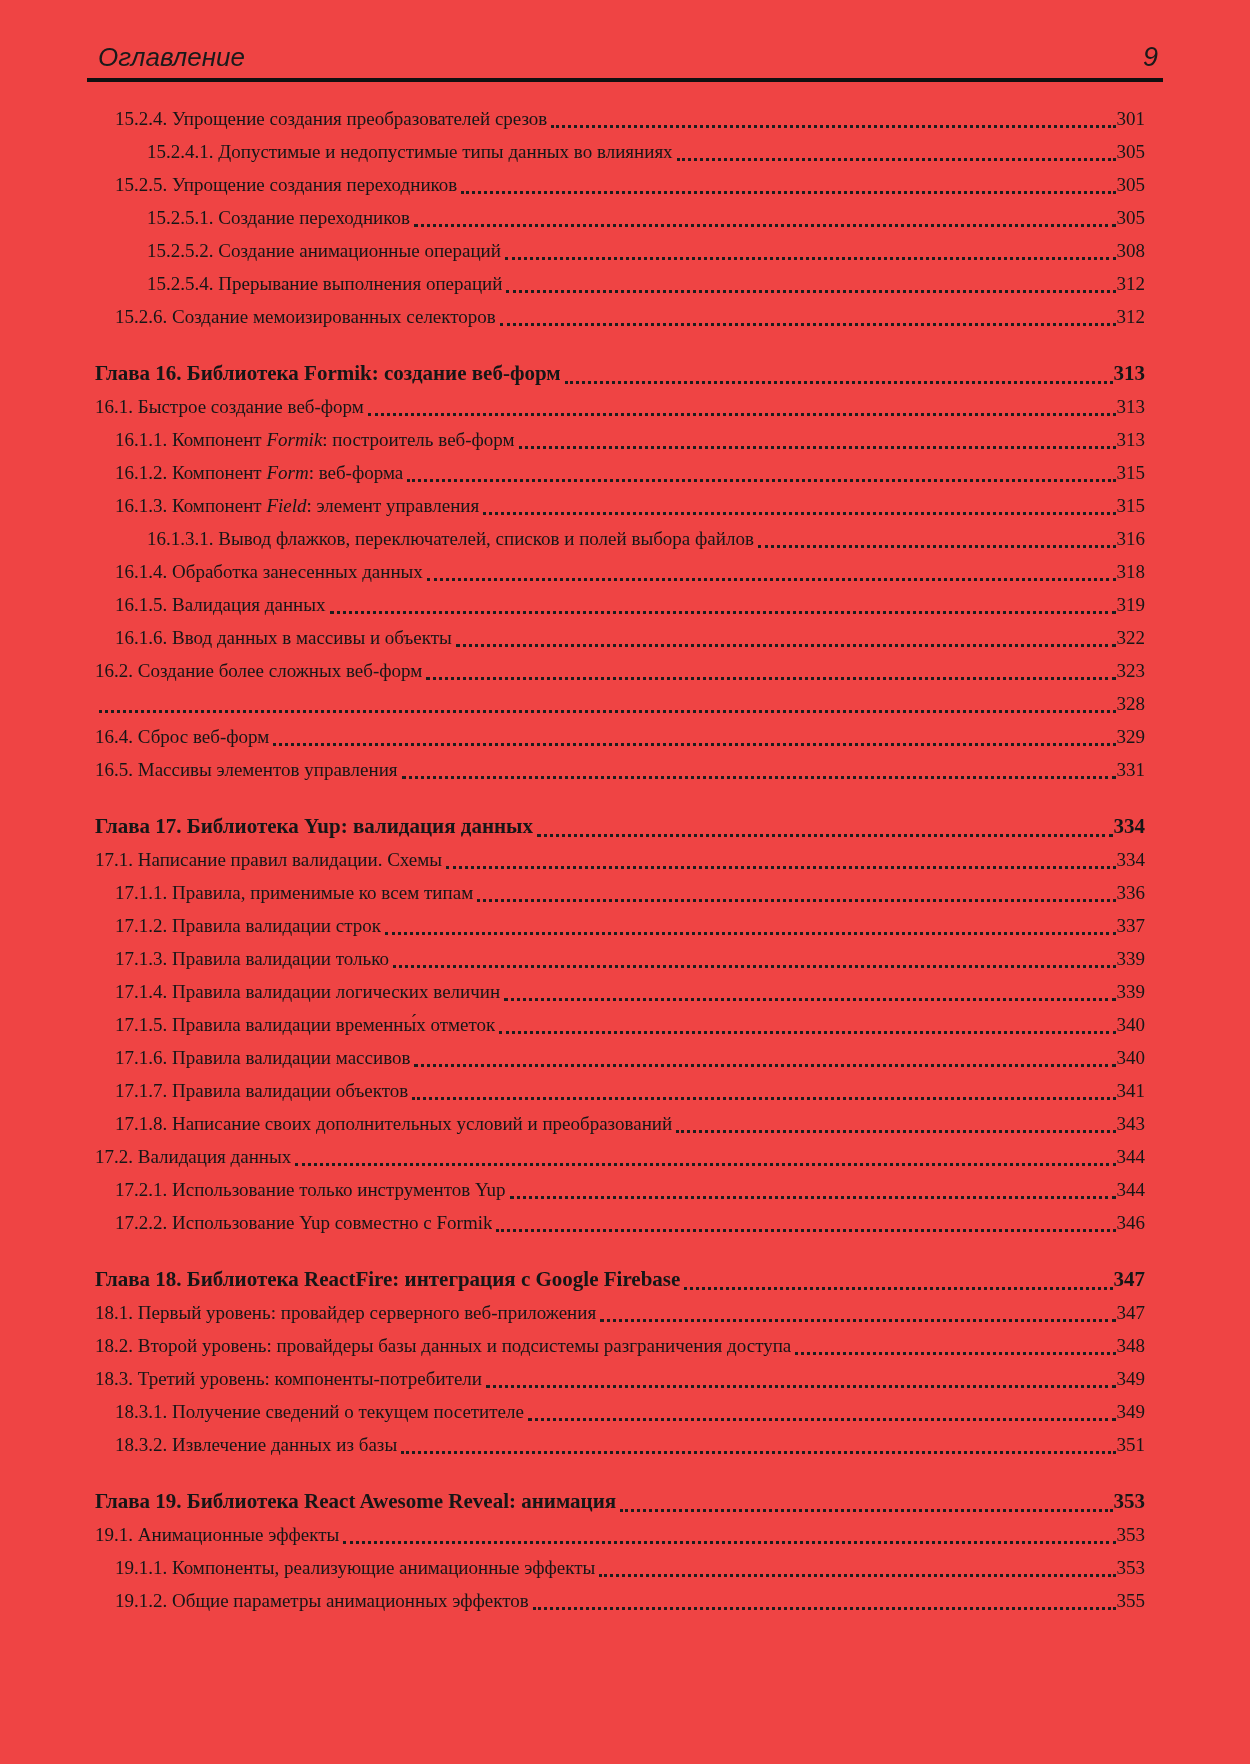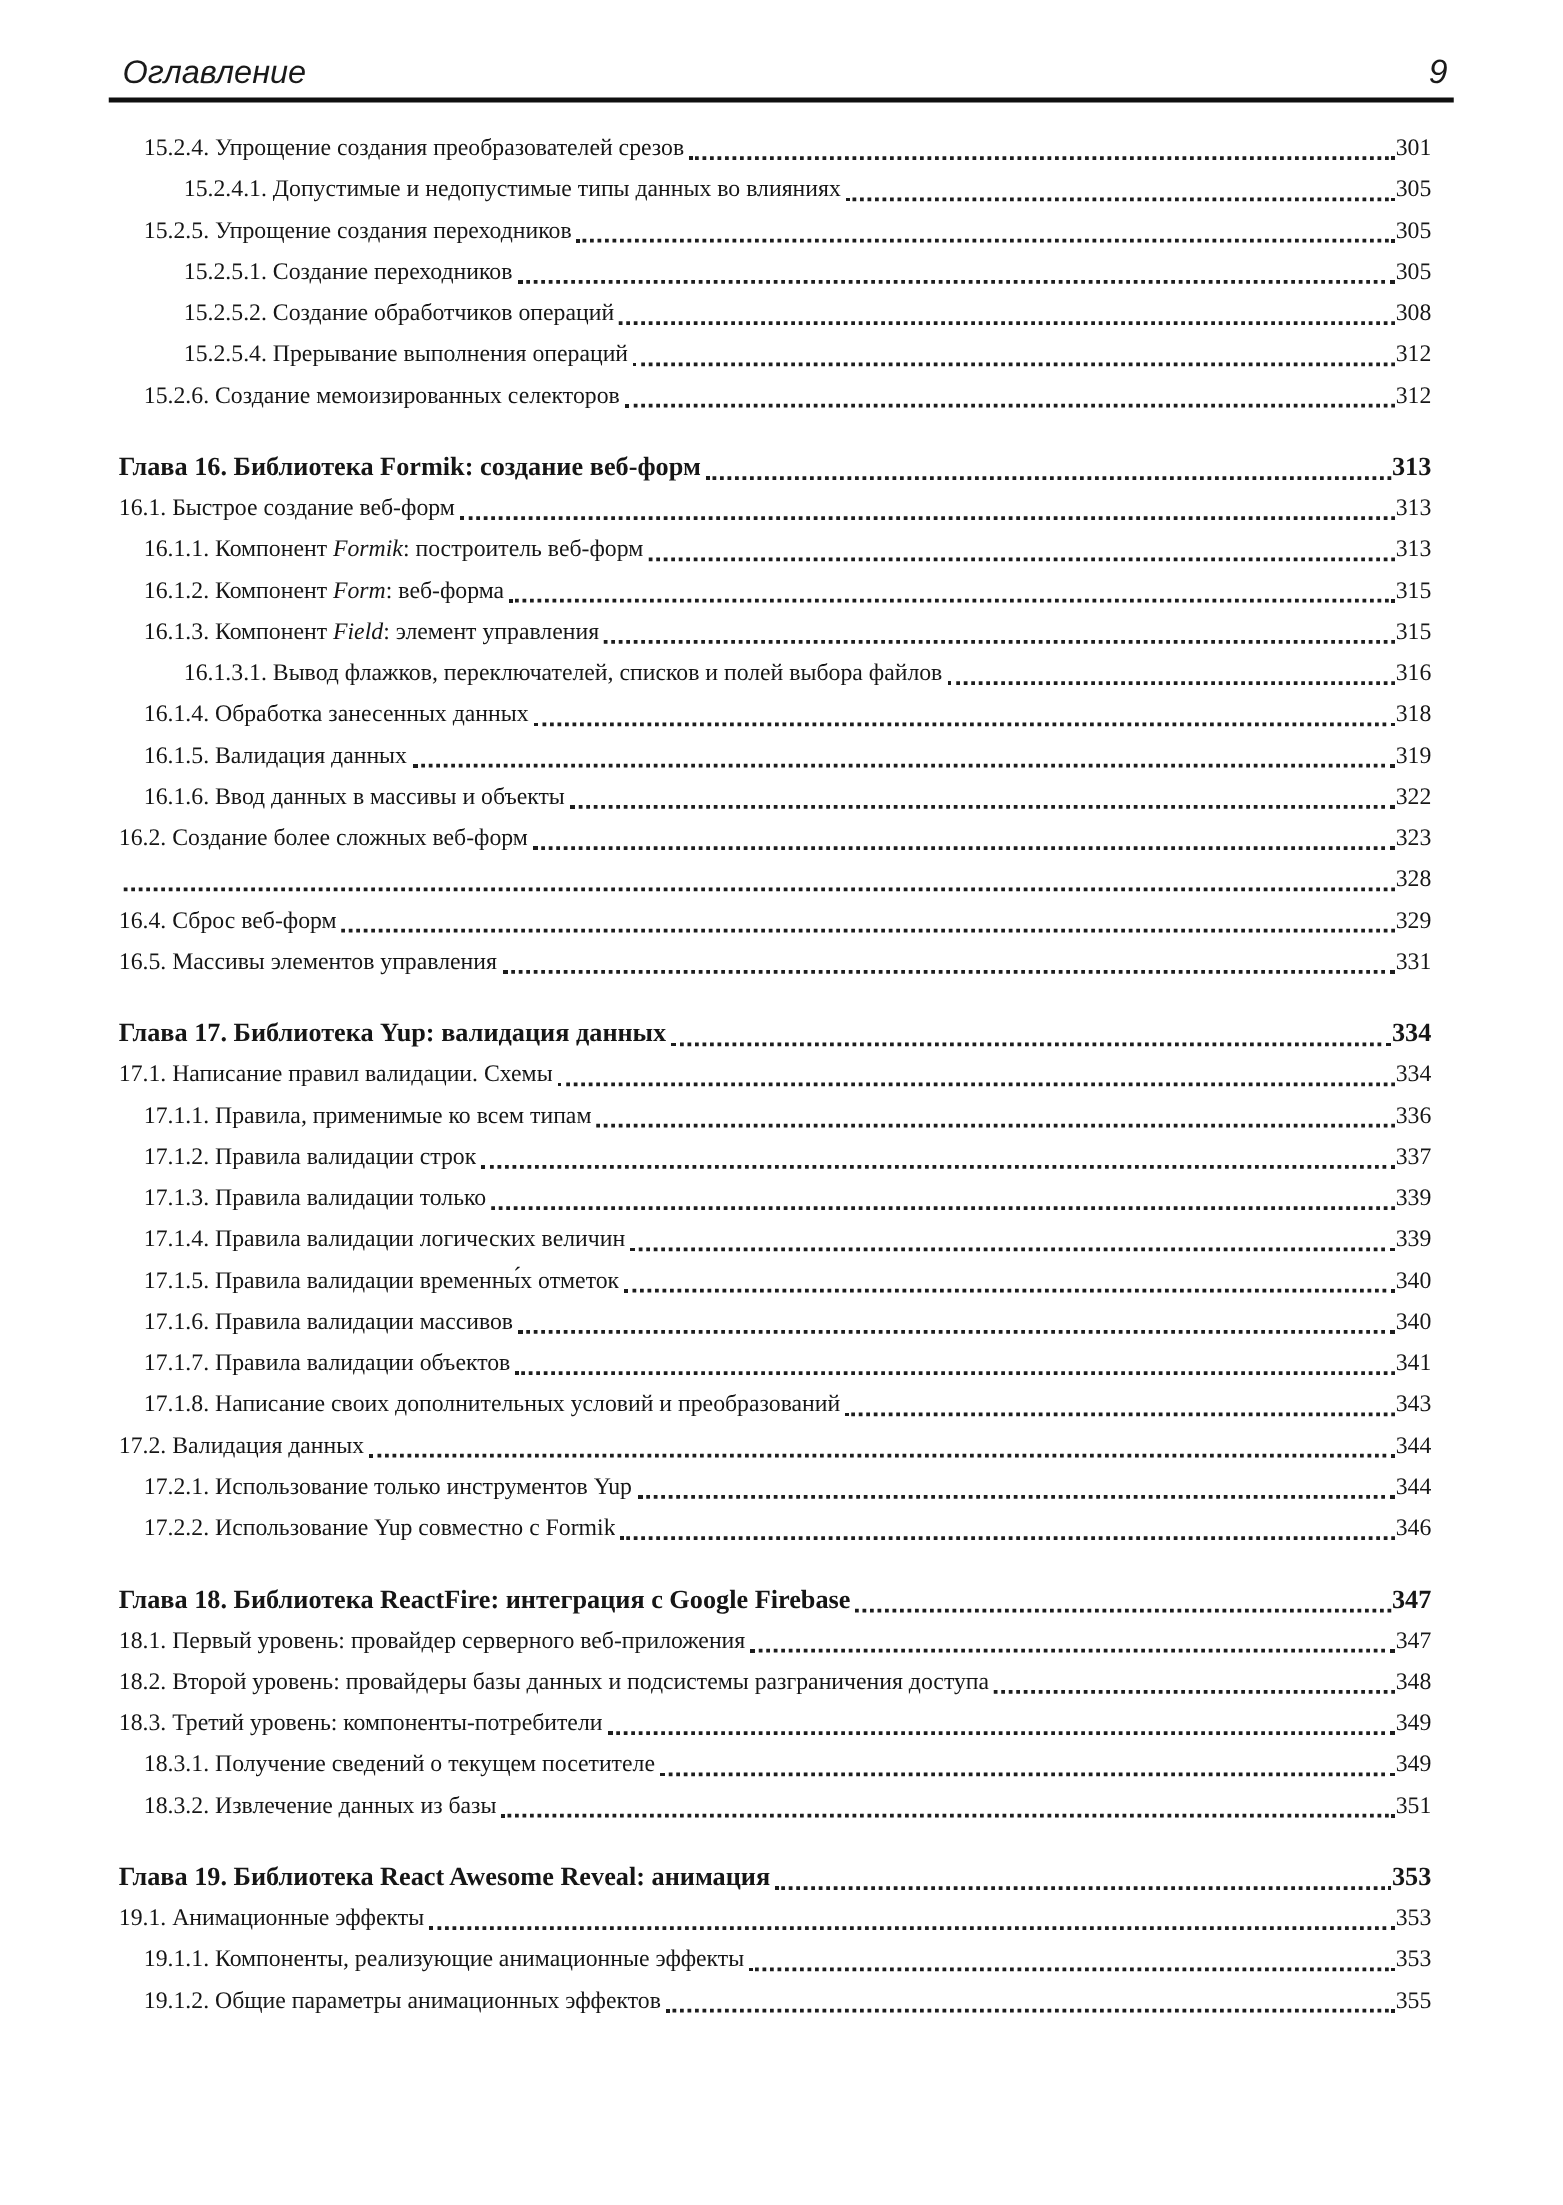--- a/index.html
+++ b/index.html
@@ -1,21 +1,21 @@
 <!DOCTYPE html>
 <html><head>
 <meta charset="utf-8">
 <style>
   html,body { margin:0; padding:0; background:#e9e9e7; }
   .page {
     position: relative;
     width: 1250px;
     height: 1764px;
     margin: 0 auto;
-    background: #ffffff;
+    background: #ef4444;
     box-sizing: border-box;
     font-family: "Liberation Serif", serif;
     color: #161616;
     overflow: hidden;
   }
   
   .hdr {
     display: flex;
     justify-content: space-between;
     align-items: flex-end;
@@ -90,21 +90,21 @@
       <span class="label">15.2.5. Упрощение создания переходников</span>
       <span class="leader"></span>
       <span class="pg">305</span>
     </div>
       <div class="row level-3">
       <span class="label">15.2.5.1. Создание переходников</span>
       <span class="leader"></span>
       <span class="pg">305</span>
     </div>
       <div class="row level-3">
-      <span class="label">15.2.5.2. Создание обработчиков операций</span>
+      <span class="label">15.2.5.2. Создание анимационные операций</span>
       <span class="leader"></span>
       <span class="pg">308</span>
     </div>
       <div class="row level-3">
       <span class="label">15.2.5.4. Прерывание выполнения операций</span>
       <span class="leader"></span>
       <span class="pg">312</span>
     </div>
       <div class="row level-2">
       <span class="label">15.2.6. Создание мемоизированных селекторов</span>

